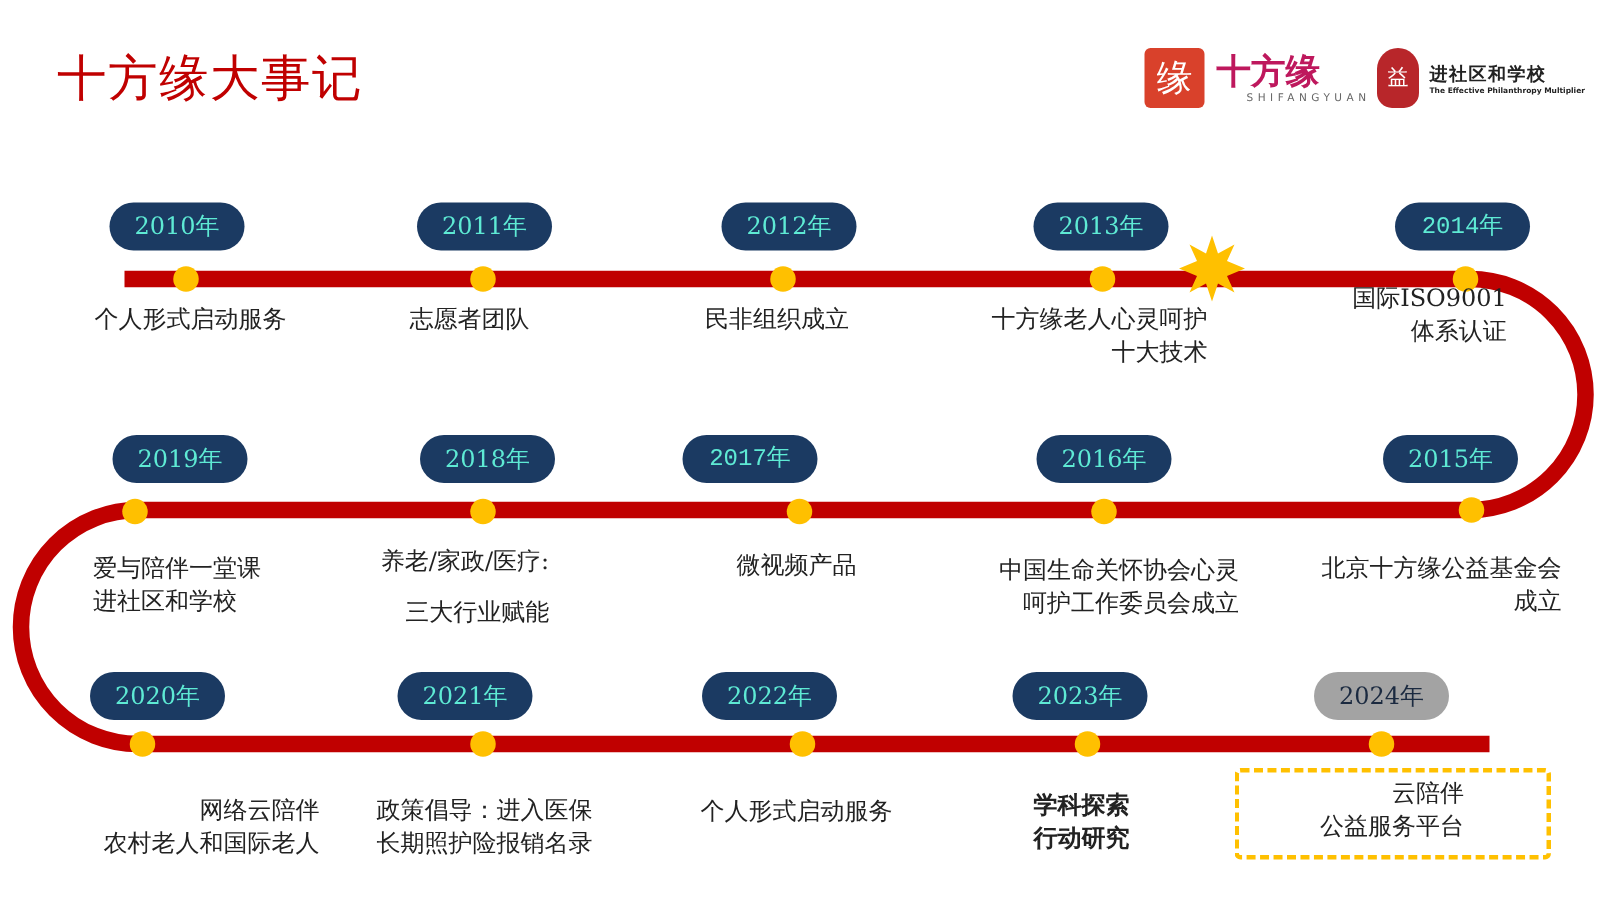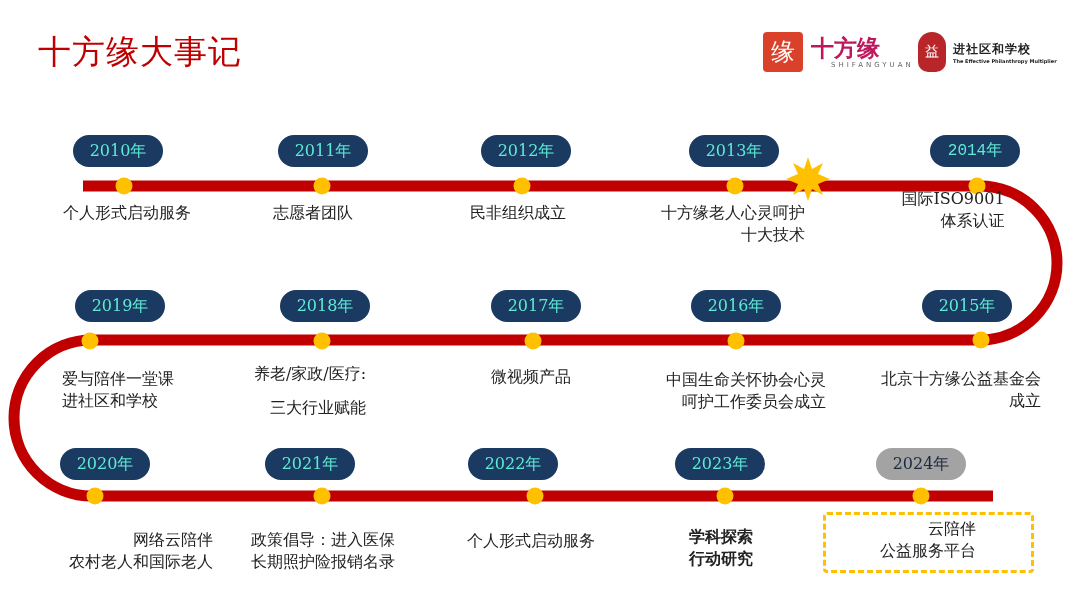--- a/index.html
+++ b/index.html
@@ -89,21 +89,21 @@
 <div class="pill" style="left:967px;top:290px;width:90px;">2015年</div>
 <div class="dot" style="left:981px;top:340px;"></div>
 <div class="label" style="left:961px;top:368px;">北京十方缘公益基金会
 成立</div>
 
 <div class="pill" style="left:736px;top:290px;width:90px;">2016年</div>
 <div class="dot" style="left:736px;top:341px;"></div>
 <div class="label" style="left:746px;top:369px;">中国生命关怀协会心灵
 呵护工作委员会成立</div>
 
-<div class="pill" style="left:536px;top:290px;width:90px;">2017年</div>
+<div class="pill" style="left:500px;top:290px;width:90px;font-family:Liberation Mono, monospace;">2017年</div>
 <div class="dot" style="left:533px;top:341px;"></div>
 <div class="label" style="left:531px;top:366px;">微视频产品</div>
 
 <div class="pill" style="left:325px;top:290px;width:90px;">2018年</div>
 <div class="dot" style="left:322px;top:341px;"></div>
 <div class="label" style="left:310px;top:365px;line-height:17px;">养老/家政/医疗:
 
 三大行业赋能</div>
 
 <div class="pill" style="left:120px;top:290px;width:90px;">2019年</div>

